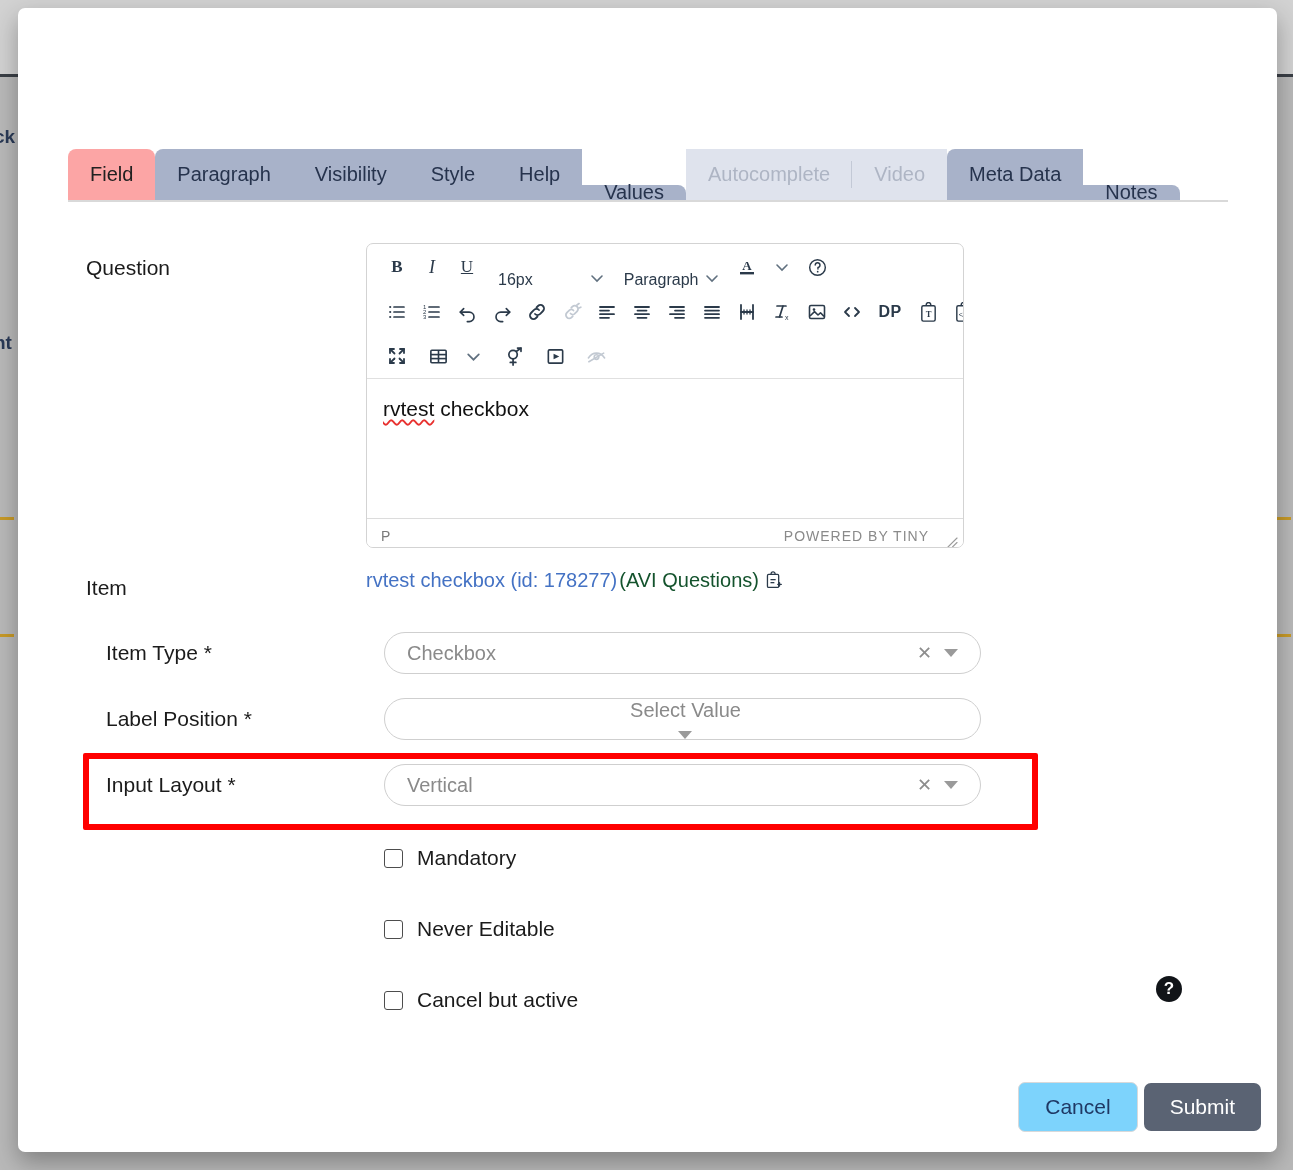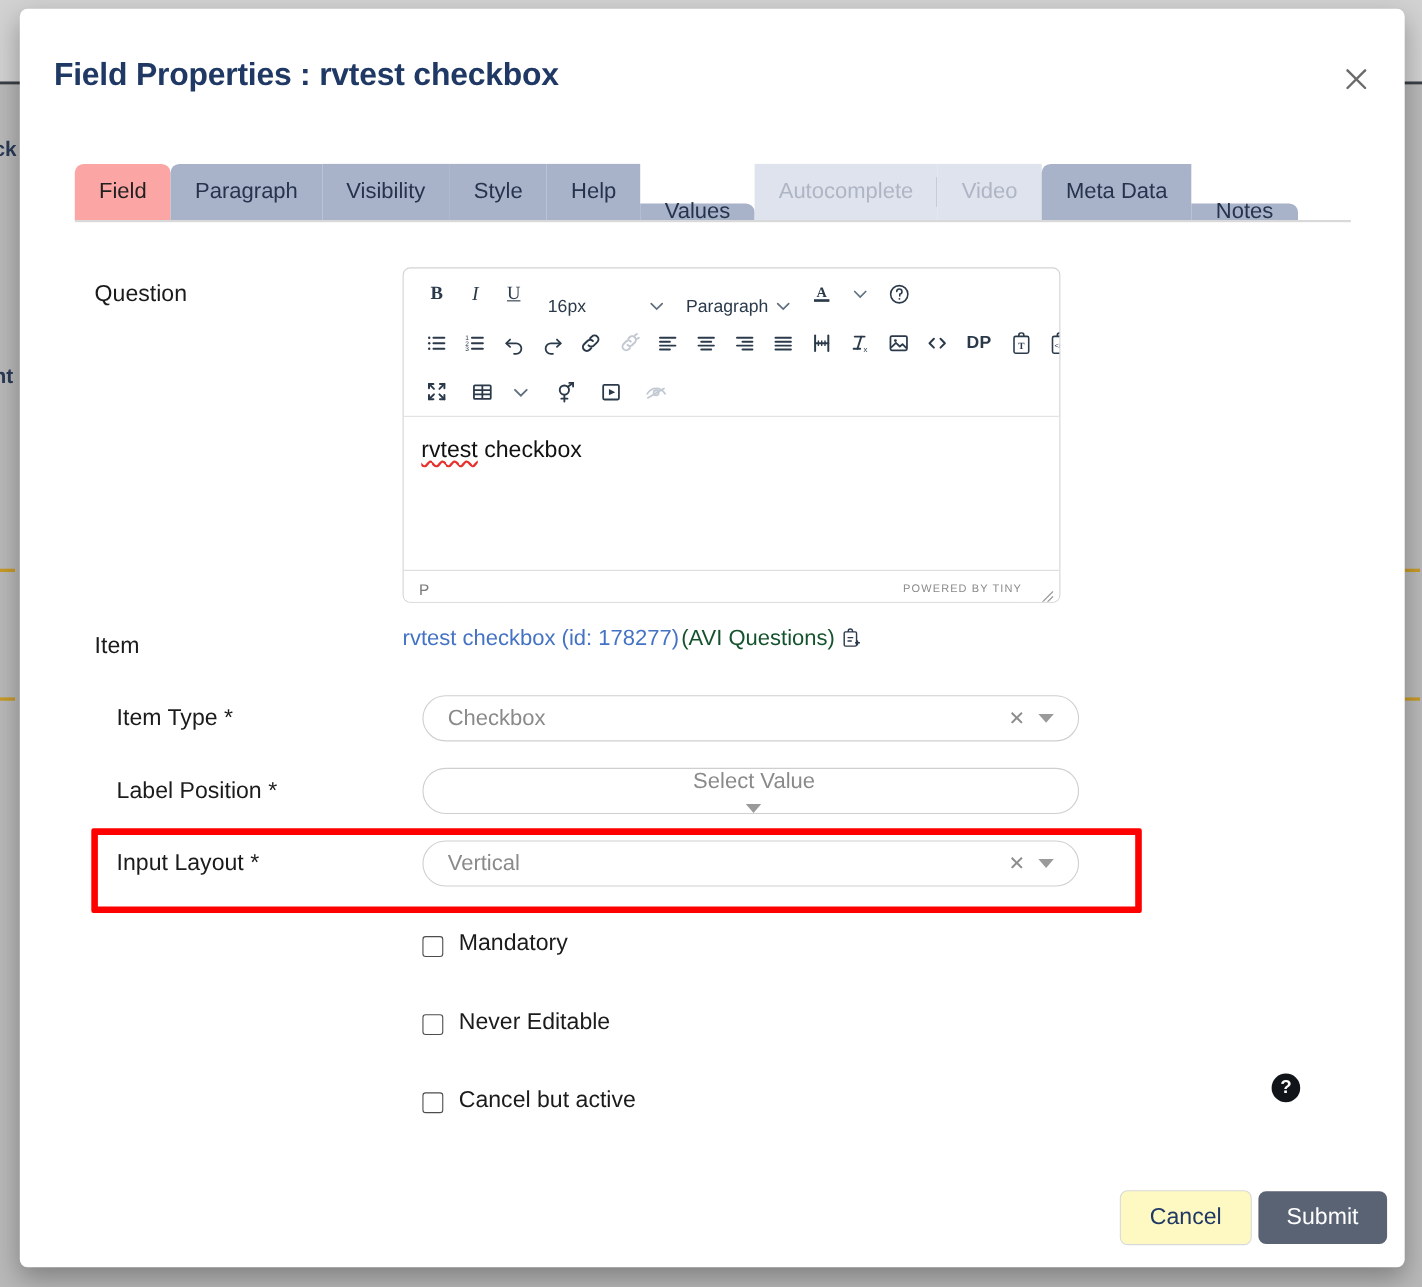--- a/index.html
+++ b/index.html
@@ -210,21 +210,21 @@
     border-top: 1px solid #dcdcdc;
     height: 34px;
     display: flex;
     align-items: center;
     justify-content: space-between;
     padding: 0 14px;
     background: #fff;
     position: relative;
   }
   .status-left  { font-size: 14px; color: #7a7a7a; letter-spacing: 0.4px; }
-  .status-right { font-size: 10px; color: #8a8a8a; letter-spacing: 1px; padding-right: 20px; }
+  .status-right { font-size: 14px; color: #8a8a8a; letter-spacing: 1px; padding-right: 20px; }
   .resize-grip {
     position: absolute; right: 5px; bottom: 4px;
     width: 14px; height: 14px; color: #9a9a9a;
   }
 
   
   .item-value {
     position: absolute;
     font-size: 20px;
     white-space: nowrap;
@@ -275,21 +275,21 @@
     border-radius: 2px;
     pointer-events: none;
     z-index: 5;
   }
 
   
   .cbrow {
     position: absolute;
     left: 366px;
     display: flex;
-    align-items: flex-end;
+    align-items: center;
     gap: 14px;
     cursor: pointer;
   }
   .cbox {
     width: 19px; height: 19px;
     border: 1.6px solid #4d4d4d;
     border-radius: 3px;
     background: #fff;
     flex: none;
   }
@@ -321,21 +321,21 @@
   }
   .btn {
     font-size: 21px;
     border-radius: 7px;
     padding: 12px 26px;
     cursor: pointer;
     border: none;
     font-family: "Liberation Sans", sans-serif;
   }
   .btn-cancel {
-    background: #fef9c3;
+    background: #7dd3fc;
     color: #1f3864;
     border: 1px solid #d8d9da;
   }
   .btn-submit {
     background: #5a6373;
     color: #ffffff;
   }
 </style>
 </head>
 <body>
@@ -347,29 +347,20 @@
   <div class="bg-text" style="left:-6px; top:126px;">ck</div>
   <div class="bg-text" style="left:-6px; top:332px;">nt</div>
   <div class="bg-dash" style="left:0px;    top:517px; width:18px;"></div>
   <div class="bg-dash" style="left:0px;    top:634px; width:18px;"></div>
   <div class="bg-dash" style="left:1277px; top:517px; width:16px;"></div>
   <div class="bg-dash" style="left:1277px; top:634px; width:16px;"></div>
 </div>
 
 <div id="modal">
 
-  <div class="modal-header">
-    <div class="modal-title">Field Properties : rvtest checkbox</div>
-    <div class="close-btn">
-      <svg width="26" height="26" viewBox="0 0 26 26" fill="none" stroke="currentColor" stroke-width="2.2" stroke-linecap="round">
-        <line x1="5" y1="5" x2="21" y2="21"></line>
-          <line x1="21" y1="5" x2="5" y2="21"></line>
-      </svg>
-    </div>
-  </div>
 
   <div class="tabs-wrap">
     <div class="tabs">
       <div class="tab active">Field</div>
       <div class="tab group-start">Paragraph</div>
       <div class="tab">Visibility</div>
       <div class="tab">Style</div>
       <div class="tab">Help</div>
       <div class="tab group-end">Values</div>
       <div class="tab disabled with-sep">Autocomplete</div>

